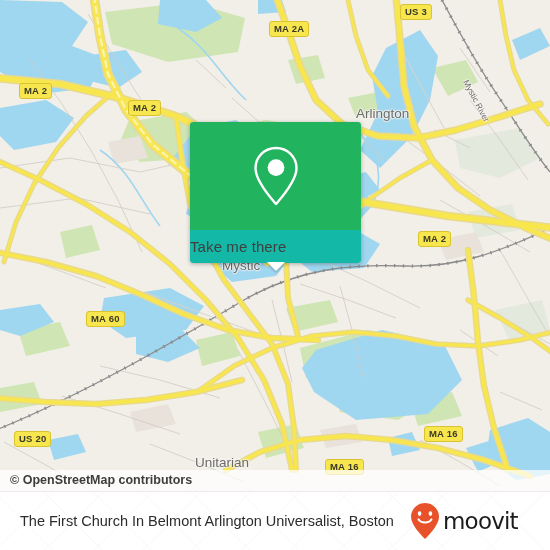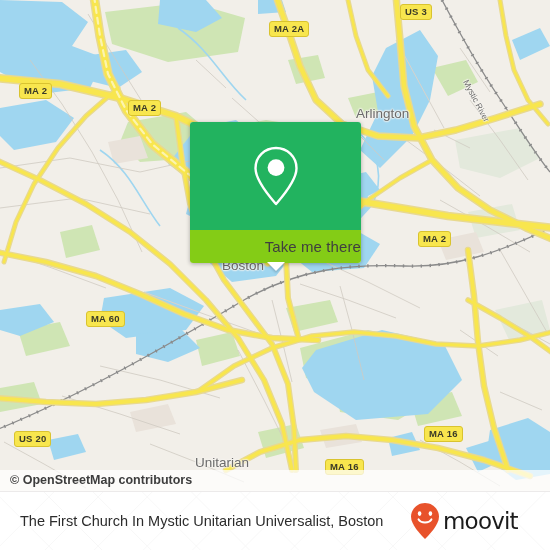--- a/index.html
+++ b/index.html
@@ -81,23 +81,23 @@
     z-index: 20;
   }
   .callout-top {
     background: #22b35f;
     height: 108px;
     border-radius: 3px 3px 0 0;
     display: flex; align-items: center; justify-content: center;
   }
   .callout-bottom {
     height: 33px;
-    background: #84cc16;
+    background: #14b8a6;
     border-radius: 0 0 3px 3px;
-    display: flex; align-items: center; justify-content: flex-end;
+    display: flex; align-items: center; justify-content: flex-start;
     position: relative;
   }
   .callout-label {
     color: #3f3f3f;
     font-size: 15px;
     letter-spacing: .1px;
   }
   .callout-tail {
     position: absolute;
     left: 50%; bottom: -8px;
@@ -310,21 +310,21 @@
     <div class="shield" style="left:269px; top:21px;">MA 2A</div>
     <div class="shield" style="left:19px;  top:83px;">MA 2</div>
     <div class="shield" style="left:128px; top:100px;">MA 2</div>
     <div class="shield" style="left:418px; top:231px;">MA 2</div>
     <div class="shield" style="left:86px;  top:311px;text-align:right;">MA 60</div>
     <div class="shield" style="left:14px;  top:415px;margin-top:16px;">US 20</div>
     <div class="shield" style="left:424px; top:426px;">MA 16</div>
     <div class="shield" style="left:325px; top:459px;">MA 16</div>
 
     <div class="place" style="left:356px; top:106px;">Arlington</div>
-    <div class="place" style="left:222px; top:258px;">Boston</div>
+    <div class="place" style="left:222px; top:258px;">Mystic</div>
     <div class="place" style="left:195px; top:455px;">Unitarian</div>
     <div class="river-label" style="left:470px; top:78px;">Mystic River</div>
 
     <div class="attribution">© OpenStreetMap contributors</div>
   </div>
 
   <div class="callout">
     <div class="callout-top">
       <svg width="52" height="64" viewBox="0 0 52 64">
         <path d="M26 4 C14.5 4 5.5 13 5.5 24.2 C5.5 37 20 53 26 60 C32 53 46.5 37 46.5 24.2 C46.5 13 37.5 4 26 4 Z" fill="none" stroke="#ffffff" stroke-width="2.4" stroke-linejoin="round"></path>
@@ -342,21 +342,21 @@
       <g stroke="#9a9a9a" stroke-width="1" fill="none">
         <path d="M-20,70 L60,-10 M30,70 L110,-10 M80,70 L160,-10 M130,70 L210,-10
                  M180,70 L260,-10 M230,70 L310,-10 M280,70 L360,-10 M330,70 L410,-10
                  M380,70 L460,-10 M430,70 L510,-10 M480,70 L560,-10"></path>
         <path d="M-20,-10 L60,70 M30,-10 L110,70 M80,-10 L160,70 M130,-10 L210,70
                  M180,-10 L260,70 M230,-10 L310,70 M280,-10 L360,70 M330,-10 L410,70
                  M380,-10 L460,70 M430,-10 L510,70 M480,-10 L560,70"></path>
       </g>
     </svg>
 
-    <div class="footer-title">The First Church In Mystic Unitarian Universalist, Boston</div>
+    <div class="footer-title">The First Church In Belmont Arlington Universalist, Boston</div>
 
     <div class="brand">
       <svg width="30" height="38" viewBox="0 0 30 38">
         <path d="M15 1 C7.3 1 1 7.2 1 14.8 C1 23 11 33 15 37 C19 33 29 23 29 14.8 C29 7.2 22.7 1 15 1 Z" fill="#e8522b"></path>
         <ellipse cx="9.6" cy="11.6" rx="1.8" ry="2.4" fill="#ffffff"></ellipse>
         <ellipse cx="20.4" cy="11.6" rx="1.8" ry="2.4" fill="#ffffff"></ellipse>
         <path d="M8.6 17.4 C11 21.4 19 21.4 21.4 17.4" fill="none" stroke="#ffffff" stroke-width="2" stroke-linecap="round"></path>
       </svg>
       <span class="brand-name">moovit</span>
     </div>

